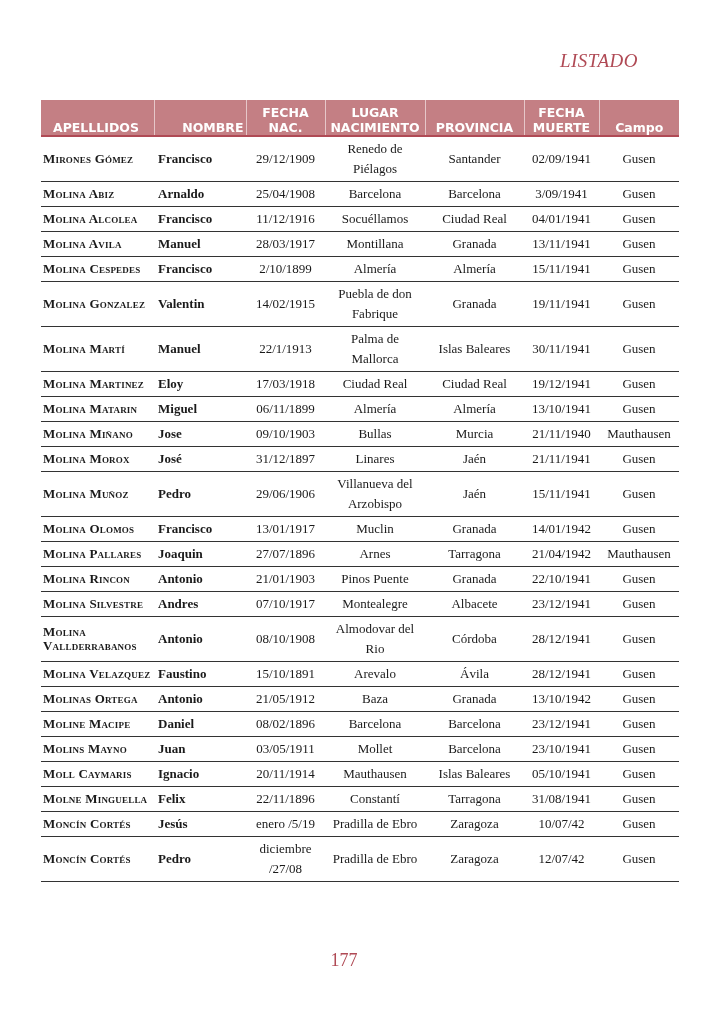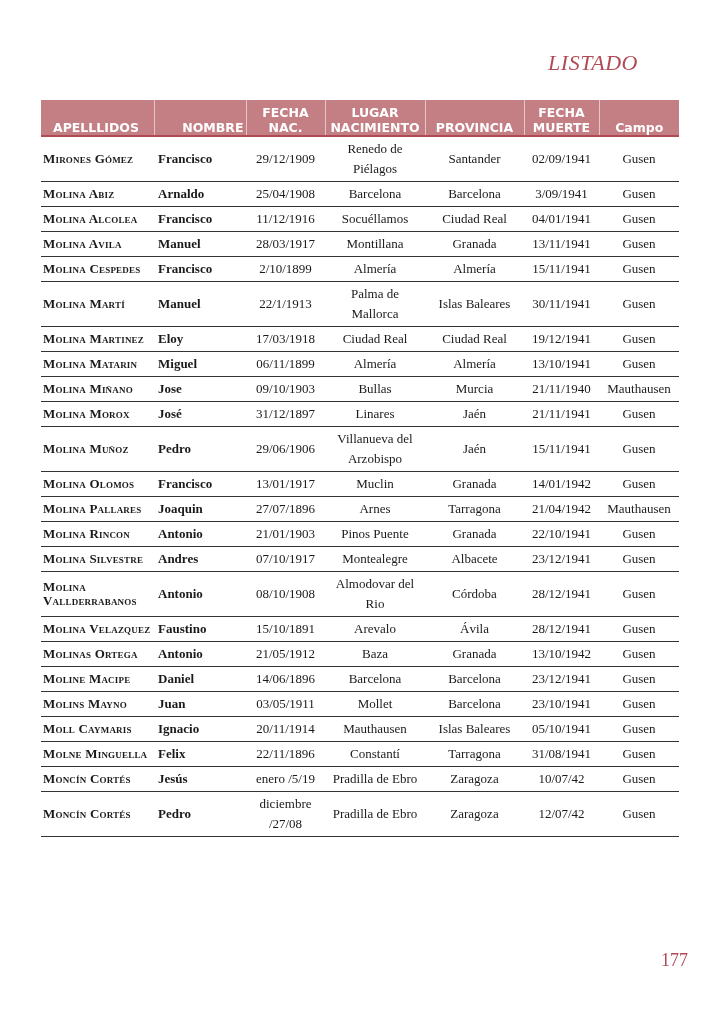--- a/index.html
+++ b/index.html
@@ -1,34 +1,34 @@
 <!DOCTYPE html>
 <html><head>
 <meta charset="utf-8">
 <style>
   html, body { margin: 0; padding: 0; background: #ffffff; }
   body { width: 720px; height: 1016px; position: relative; overflow: hidden;
          font-family: "Liberation Serif", "DejaVu Serif", serif; color: #1a1a1a; }
   .running-head { position: absolute; top: 50px; right: 82px; font-style: italic;
-         font-size: 22px; color: #b04a55; letter-spacing: 0.5px; }
+         font-size: 19px; color: #b04a55; letter-spacing: 0.5px; }
   table { position: absolute; top: 100px; left: 41px; width: 638px; border-collapse: collapse;
           table-layout: fixed; }
   th { background: #c47f84; color: #ffffff; font-family: "DejaVu Sans", sans-serif;
        font-weight: bold; font-size: 12.5px; line-height: 15px; text-align: center;
        vertical-align: bottom; padding: 2px 2px 0 2px; border-left: 1px solid #e6c7c9;
        height: 33px; border-bottom: 2px solid #b04a55; margin-top: 28px; }
   th:first-child { border-left: none; text-align: left; padding-left: 12px; }
   th.left { text-align: right; padding-left: 4px; }
   td { font-size: 13px; line-height: 20px; text-align: center; vertical-align: middle;
        padding: 2px 2px; border-bottom: 1.5px solid #333; }
   td.ap { text-align: left; font-weight: bold; font-variant: small-caps; font-size: 13px;
           padding-left: 2px; line-height: 14px; letter-spacing: 0.2px; }
   td.nm { text-align: left; font-weight: bold; padding-left: 4px; }
   tr { height: 25px; }
-  .page-number { position: absolute; top: 950px; left: 0; width: 688px; text-align: right;
+  .page-number { position: absolute; top: 950px; left: 0; width: 688px; text-align: center;
          font-size: 18px; color: #b04a55; }
 </style>
 </head>
 <body>
 
 <div class="running-head">LISTADO</div>
 
 <table>
   <colgroup>
     <col style="width:113px">
@@ -90,20 +90,29 @@
       <tr>
         <td class="ap">Molina Cespedes</td>
         <td class="nm">Francisco</td>
         <td>2/10/1899</td>
         <td>Almería</td>
         <td>Almería</td>
         <td>15/11/1941</td>
         <td>Gusen</td>
       </tr>
       <tr>
+        <td class="ap">Molina Gonzalez</td>
+        <td class="nm">Valentin</td>
+        <td>14/02/1915</td>
+        <td>Puebla de don Fabrique</td>
+        <td>Granada</td>
+        <td>19/11/1941</td>
+        <td>Gusen</td>
+      </tr>
+      <tr>
         <td class="ap">Molina Martí</td>
         <td class="nm">Manuel</td>
         <td>22/1/1913</td>
         <td>Palma de Mallorca</td>
         <td>Islas Baleares</td>
         <td>30/11/1941</td>
         <td>Gusen</td>
       </tr>
       <tr>
         <td class="ap">Molina Martinez</td>
@@ -209,21 +218,21 @@
         <td class="nm">Antonio</td>
         <td>21/05/1912</td>
         <td>Baza</td>
         <td>Granada</td>
         <td>13/10/1942</td>
         <td>Gusen</td>
       </tr>
       <tr>
         <td class="ap">Moline Macipe</td>
         <td class="nm">Daniel</td>
-        <td>14/06/1896</td>
+        <td>08/02/1896</td>
         <td>Barcelona</td>
         <td>Barcelona</td>
         <td>23/12/1941</td>
         <td>Gusen</td>
       </tr>
       <tr>
         <td class="ap">Molins Mayno</td>
         <td class="nm">Juan</td>
         <td>03/05/1911</td>
         <td>Mollet</td>

